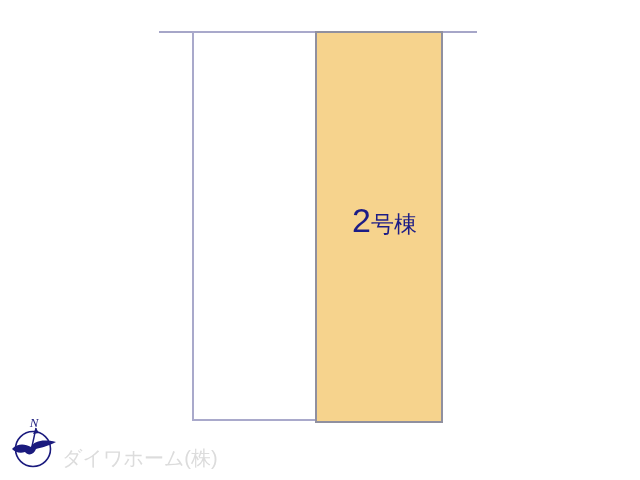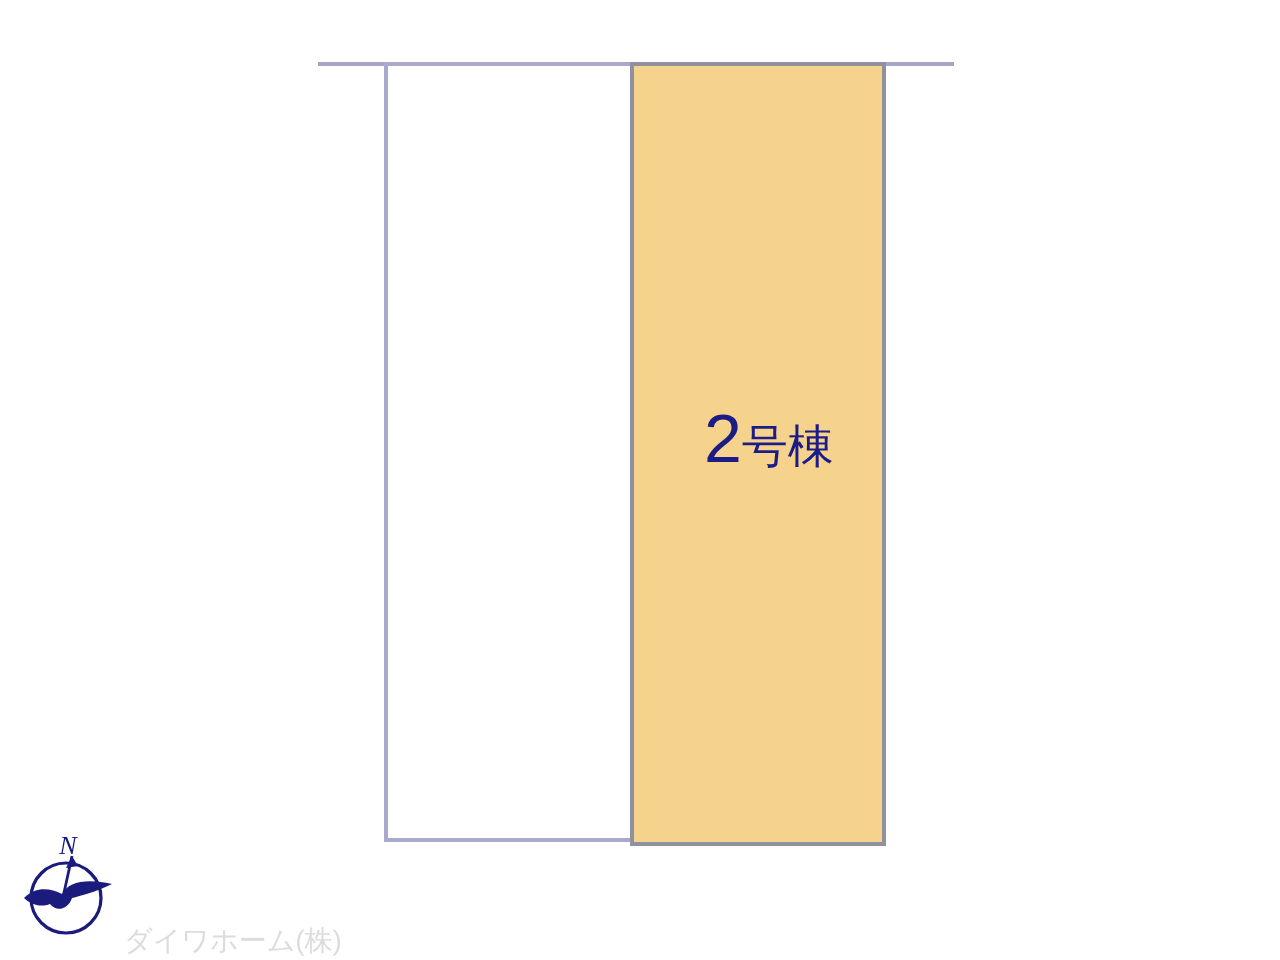--- a/index.html
+++ b/index.html
@@ -21,22 +21,22 @@
     background:#f6d38d; border:2px solid #90909f;
   }
   .plot-label {
     position:absolute; left:352px; top:203px;
     color:#1c1c86; white-space:nowrap; display:flex; align-items:baseline;
     line-height:1;
   }
   .plot-label .num   { font-size:34px; font-weight:400; }
   .plot-label .sufx  { font-size:23px; font-weight:400; }
   .company-name {
-    position:absolute; left:62px; top:462px;
-    font-size:14px; color:#dcdcdc; letter-spacing:0px; white-space:nowrap;
+    position:absolute; left:62px; top:445px;
+    font-size:20px; color:#dcdcdc; letter-spacing:0px; white-space:nowrap;
   }
   .compass { position:absolute; left:10px; top:415px; width:50px; height:58px; }
 </style>
 </head>
 <body>
 
 <div class="canvas">
 
   <div class="boundary-line"></div>
 

